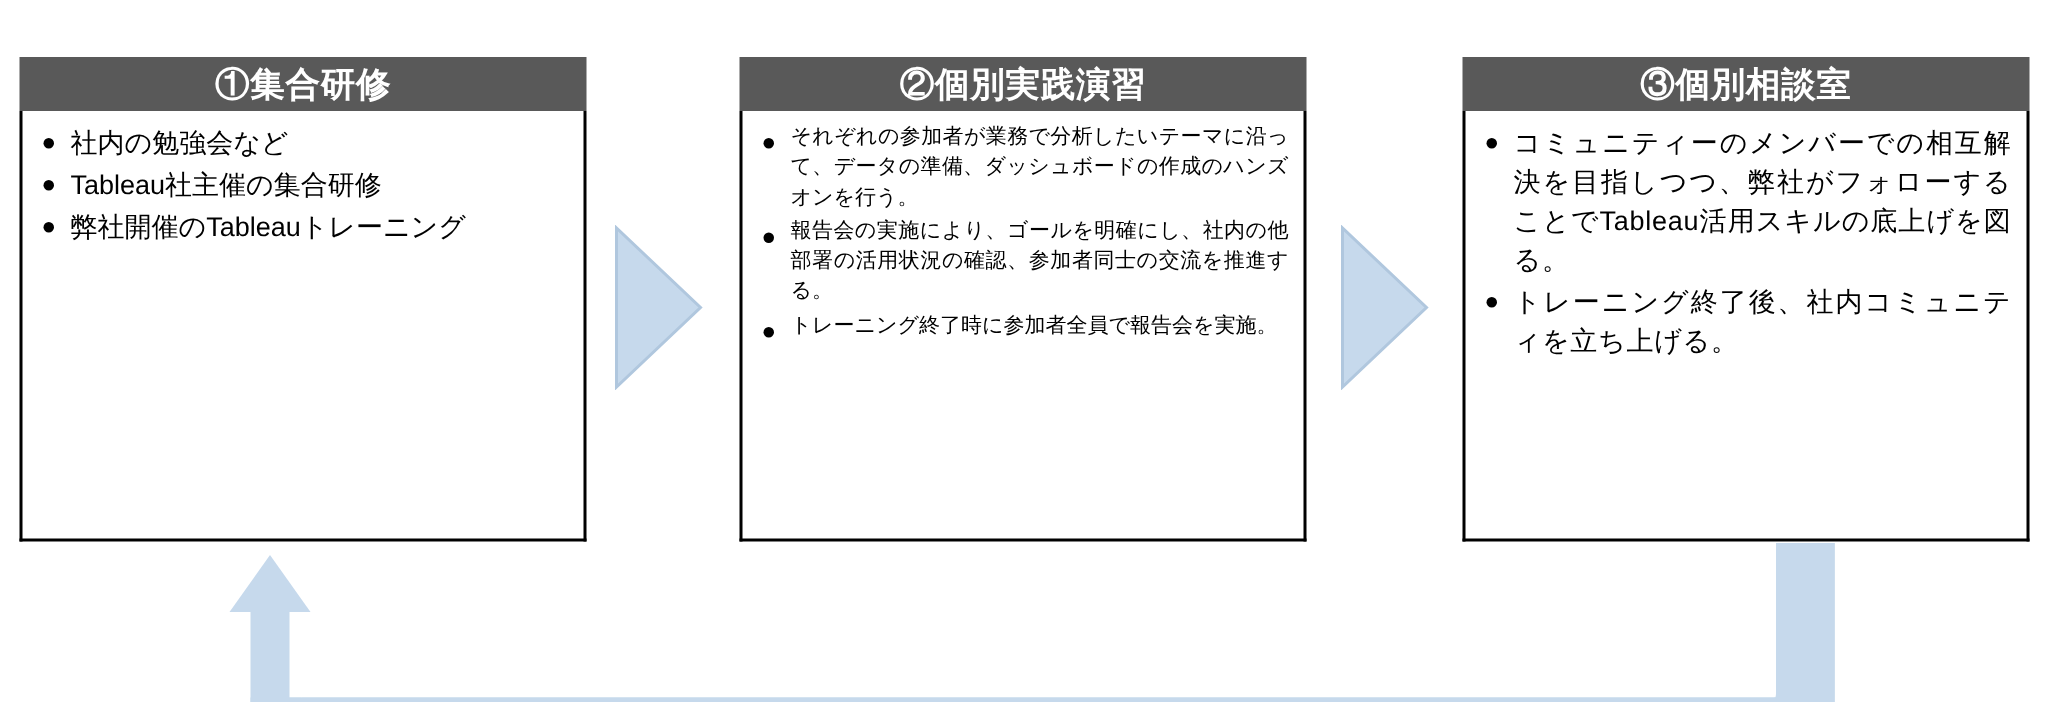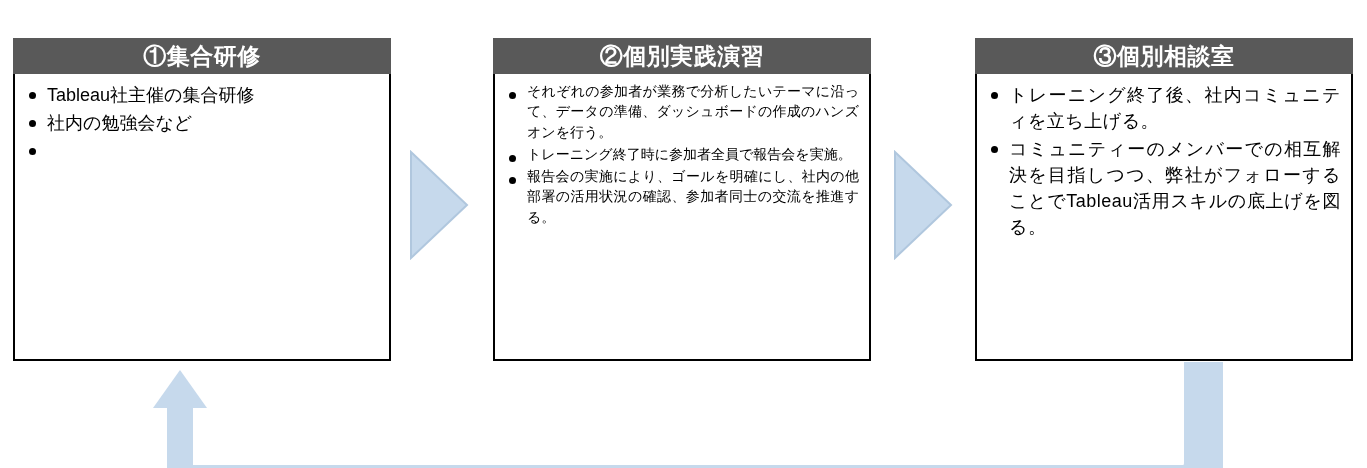--- a/index.html
+++ b/index.html
@@ -105,56 +105,56 @@
 </style>
 </head>
 <body>
 
 <div id="diagram">
 
   <div class="column col-1">
     <div class="col-header">①集合研修</div>
     <div class="col-body">
       <ul class="bullet-list">
+        <li><span>社内の勉強会など</span></li>
         <li><span>Tableau社主催の集合研修</span></li>
-        <li><span>社内の勉強会など</span></li>
-        <li></li>
+        <li><span>弊社開催のTableauトレーニング</span></li>
       </ul>
     </div>
   </div>
 
   <div class="chevron chev-1">
     <svg width="60" height="110" viewBox="0 0 60 110" xmlns="http://www.w3.org/2000/svg">
       <polygon points="2,2 2,108 58,55" fill="#c6d9ec" stroke="#b0c7de" stroke-width="2"></polygon>
     </svg>
   </div>
 
   <div class="column col-2">
     <div class="col-header">②個別実践演習</div>
     <div class="col-body">
       <ul class="bullet-list">
         <li><span>それぞれの参加者が業務で分析したいテーマに沿って、データの準備、ダッシュボードの作成のハンズオンを行う。</span></li>
+        <li><span>報告会の実施により、ゴールを明確にし、社内の他部署の活用状況の確認、参加者同士の交流を推進する。</span></li>
         <li><span>トレーニング終了時に参加者全員で報告会を実施。</span></li>
-        <li><span>報告会の実施により、ゴールを明確にし、社内の他部署の活用状況の確認、参加者同士の交流を推進する。</span></li>
       </ul>
     </div>
   </div>
 
   <div class="chevron chev-2">
     <svg width="60" height="110" viewBox="0 0 60 110" xmlns="http://www.w3.org/2000/svg">
       <polygon points="2,2 2,108 58,55" fill="#c6d9ec" stroke="#b0c7de" stroke-width="2"></polygon>
     </svg>
   </div>
 
   <div class="column col-3">
     <div class="col-header">③個別相談室</div>
     <div class="col-body">
       <ul class="bullet-list">
+        <li><span>コミュニティーのメンバーでの相互解決を目指しつつ、弊社がフォローすることでTableau活用スキルの底上げを図る。</span></li>
         <li><span>トレーニング終了後、社内コミュニティを立ち上げる。</span></li>
-        <li><span>コミュニティーのメンバーでの相互解決を目指しつつ、弊社がフォローすることでTableau活用スキルの底上げを図る。</span></li>
       </ul>
     </div>
   </div>
 
   <div class="feedback-arrow">
     <svg width="1367" height="138" viewBox="0 0 1367 138" xmlns="http://www.w3.org/2000/svg">
       <path d="M 1205 0
                L 1205 105
                Q 1205 128 1182 128
                L 205 128

